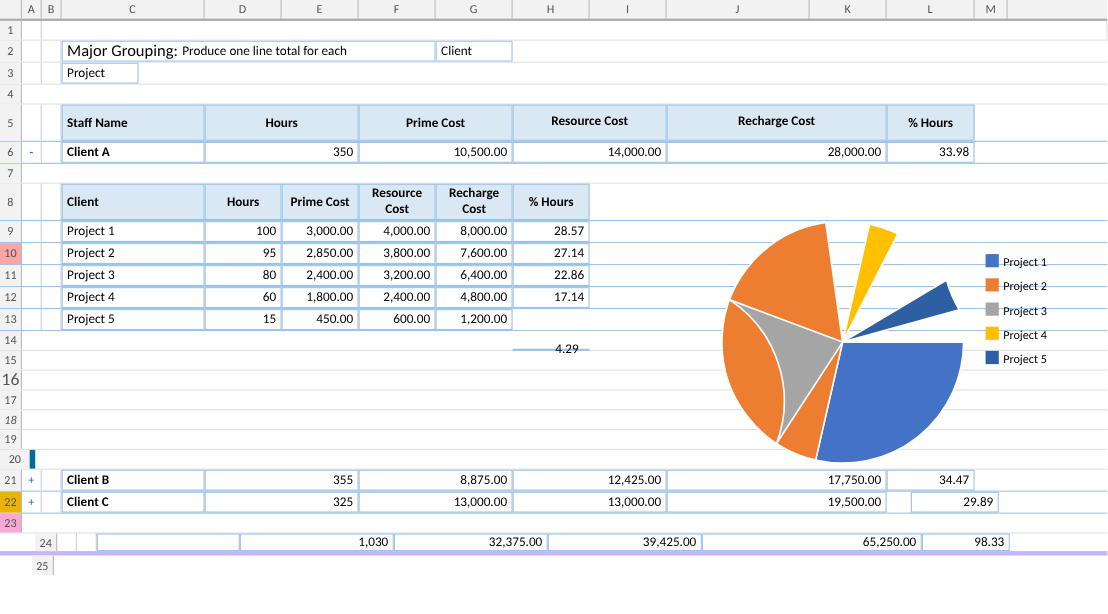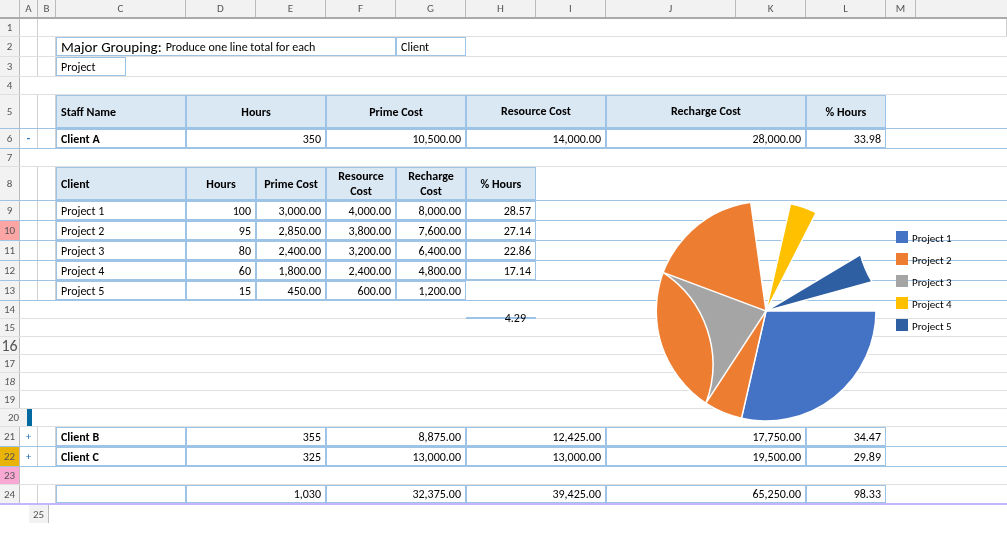--- a/index.html
+++ b/index.html
@@ -399,32 +399,32 @@
       </div>
       <div style="width:140px;border:1px solid #9dc3e6;display:flex;align-items:center;justify-content:flex-end;padding:0 4px;">
         <span>13,000.00</span>
       </div>
       <div style="width:140px;border:1px solid #9dc3e6;display:flex;align-items:center;justify-content:flex-end;padding:0 4px;">
         <span>13,000.00</span>
       </div>
       <div style="width:200px;border:1px solid #9dc3e6;display:flex;align-items:center;justify-content:flex-end;padding:0 4px;">
         <span>19,500.00</span>
       </div>
-      <div style="width:80px;border:1px solid #9dc3e6;display:flex;align-items:center;justify-content:flex-end;padding:0 4px;">
+      <div style="width:80px;border:1px solid #9dc3e6;display:flex;align-items:center;justify-content:flex-end;padding:0 4px;margin-left:22px;">
         <span>29.89</span>
       </div>
       <div style="flex:1;"></div>
     </div>
 
     <div style="display:flex; height:18px; border-bottom:1px solid #e0e0e0;">
       <div style="width:20px;min-width:20px;background:#f9a8d4;border-right:1px solid #bbb;text-align:center;font-size:11px;color:#555;display:flex;align-items:center;justify-content:center;">23</div>
       <div style="flex:1;"></div>
     </div>
 
-    <div style="display:flex; height:20px; border-bottom:2px solid #c4b5fd;">
+    <div style="display:flex; height:20px; border-bottom:4px solid #c4b5fd;padding-left:32px;">
       <div style="width:20px;min-width:20px;background:#f2f2f2;border-right:1px solid #bbb;text-align:center;font-size:11px;color:#555;display:flex;align-items:center;justify-content:center;">24</div>
       <div style="width:18px;min-width:18px;border-right:1px solid #d0d0d0;"></div>
       <div style="width:18px;min-width:18px;border-right:1px solid #d0d0d0;"></div>
       <div style="width:130px;border:1px solid #9dc3e6;display:flex;align-items:center;padding:0 4px;"></div>
       <div style="width:140px;border:1px solid #9dc3e6;display:flex;align-items:center;justify-content:flex-end;padding:0 4px;">
         <span>1,030</span>
       </div>
       <div style="width:140px;border:1px solid #9dc3e6;display:flex;align-items:center;justify-content:flex-end;padding:0 4px;">
         <span>32,375.00</span>
       </div>

